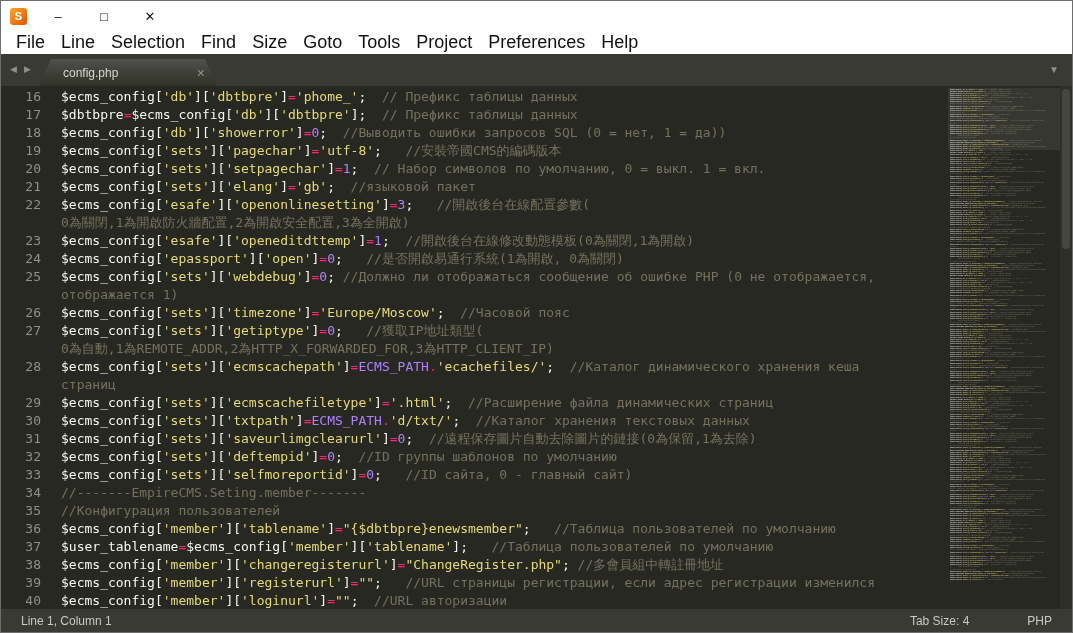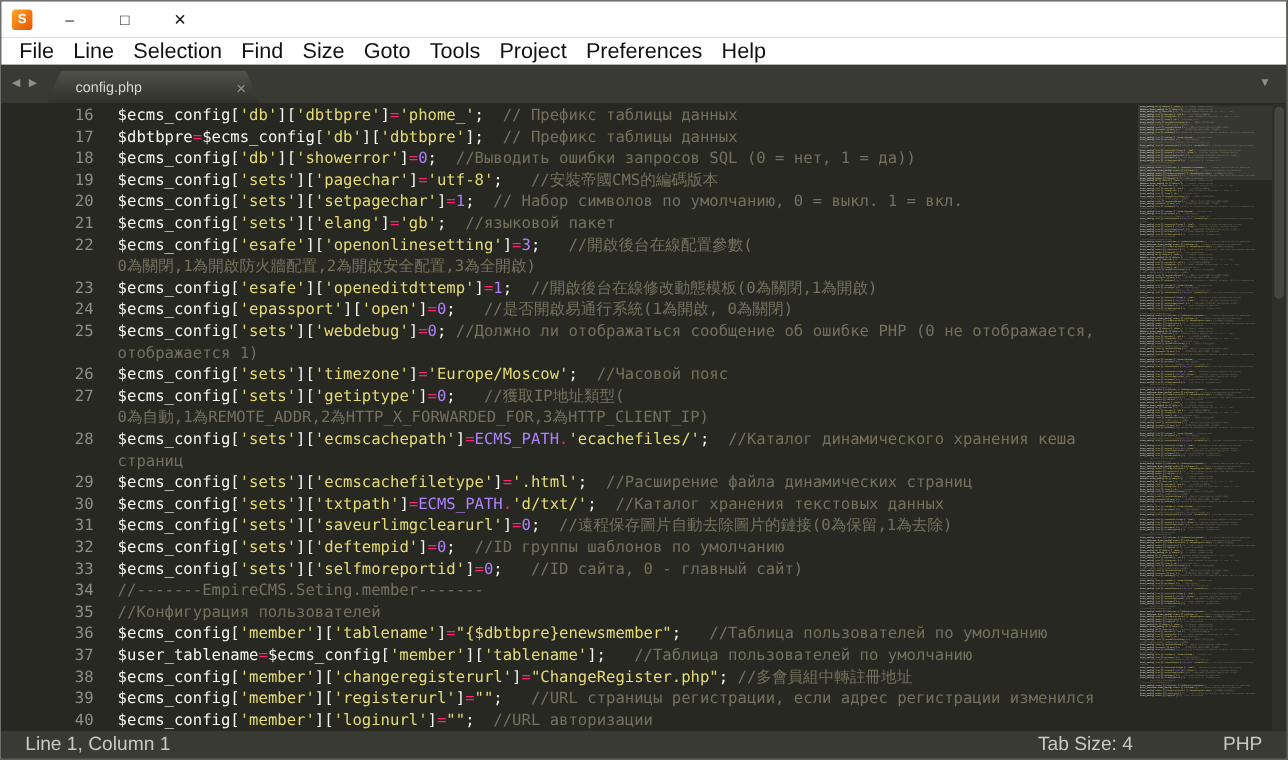--- a/index.html
+++ b/index.html
@@ -35,21 +35,21 @@
          clip-path:polygon(12px 0, calc(100% - 12px) 0, 100% 100%, 0 100%);gap:35px; }
   .tab-label { white-space:nowrap; overflow:hidden; }
   .tab-close { margin-left:auto; color:#94958d; font-size:14px; line-height:14px; }
   .tab-dropdown { position:absolute; right:13px; top:11px; color:#8f9088; font-size:10px; line-height:10px; }
 
   
   .editor { flex:1; position:relative; overflow:hidden; background:var(--editor-bg,#272822); }
   .code-area { position:absolute; left:0; top:2px; right:124px; bottom:0;
                font-family:"DejaVu Sans Mono","Liberation Mono",monospace;
                font-size:13px; line-height:18px; white-space:pre; overflow:hidden; }
-  .code-row { display:flex; height:18px;padding-left:37px; }
+  .code-row { display:flex; height:18px; }
   .line-num { flex:0 0 60px; text-align:right; padding-right:20px; color:var(--ln,#8f908a); }
   .line-body { flex:1; overflow:hidden; }
   .tk-w{color:var(--tk-w,#f8f8f2);} .tk-y{color:var(--tk-y,#e6db74);}
   .tk-r{color:var(--tk-r,#f92672);} .tk-u{color:var(--tk-u,#ae81ff);}
   .tk-c{color:var(--tk-c,#75715e);}
 
   
   .minimap { position:absolute; top:0; bottom:0; right:12px; width:112px; overflow:hidden; }
   .minimap-viewport { position:absolute; left:0; right:0; top:2px; height:62px;
                       background:rgba(248,248,242,0.07); z-index:2; }
@@ -59,22 +59,22 @@
                    font-size:13px; line-height:18px; white-space:pre; }
   .minimap-stack .line-body { display:block; height:18px; }
 
   
   .scrollbar { position:absolute; top:0; bottom:0; right:0; width:12px; background:#2e2f29; }
   .scroll-puck { position:absolute; top:3px; left:2px; width:8px; height:160px;
                  background:#45463f; border-radius:4px; }
 
   
   .statusbar { flex:0 0 23px; background:var(--chrome-bg,#393a33); display:flex; align-items:center;
-               font-size:16px; color:#c9c9c1; padding:0 20px 0 20px; }
-  .status-right { margin-left:auto; display:flex; gap:75px; }
+               font-size:12px; color:#c9c9c1; padding:0 20px 0 20px; }
+  .status-right { margin-left:auto; display:flex; gap:58px; }
 </style>
 </head>
 <body>
 
 <div class="window">
 
   <div class="titlebar">
     <div class="app-icon">S</div>
     <div class="win-controls">
       <div class="win-btn">–</div>

